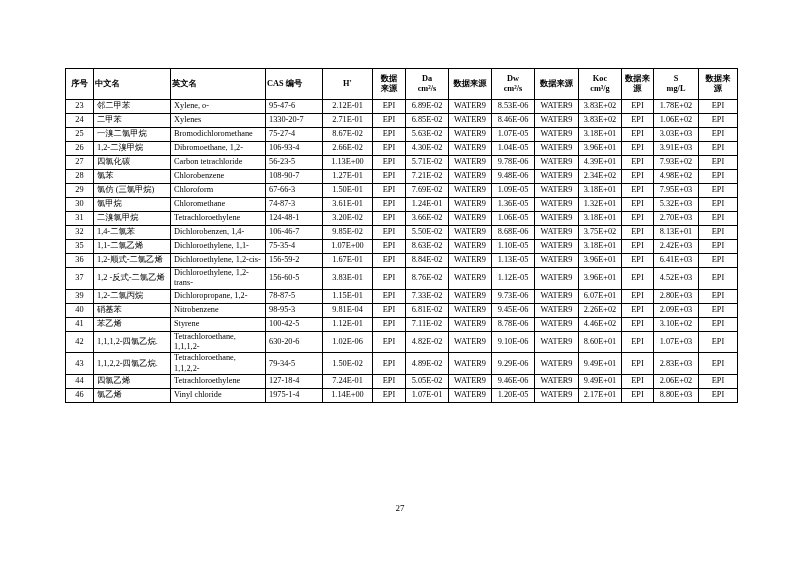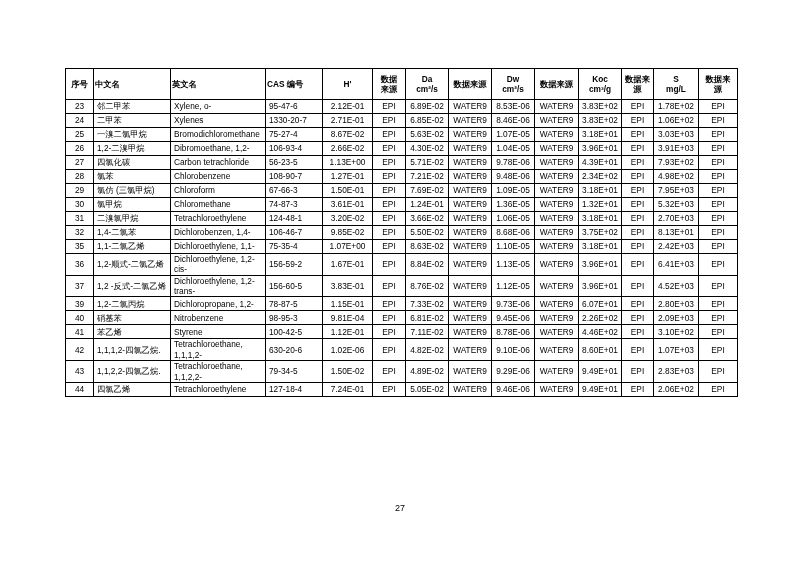--- a/index.html
+++ b/index.html
@@ -2,21 +2,21 @@
 <html><head>
 <meta charset="utf-8">
 <style>
   * { margin: 0; padding: 0; box-sizing: border-box; }
   html, body { background: #ffffff; }
   .page {
     position: relative;
     width: 800px;
     height: 566px;
     background: #ffffff;
-    font-family: Liberation Sans, sans-serif;
+    font-family: Liberation Serif, serif;
     color: #000000;
     overflow: hidden;
   }
   table.datatable {
     position: absolute;
     left: 65px;
     top: 68px;
     width: 672px;
     border-collapse: collapse;
     table-layout: fixed;
@@ -398,18 +398,34 @@
           <td class="col-5">EPI</td>
           <td class="col-6">5.05E-02</td>
           <td class="col-7">WATER9</td>
           <td class="col-8">9.46E-06</td>
           <td class="col-9">WATER9</td>
           <td class="col-10">9.49E+01</td>
           <td class="col-11">EPI</td>
           <td class="col-12">2.06E+02</td>
           <td class="col-13">EPI</td>
         </tr>
+        <tr>
+          <td class="col-0">46</td>
+          <td class="col-1">氯乙烯</td>
+          <td class="col-2">Vinyl chloride</td>
+          <td class="col-3">1975-1-4</td>
+          <td class="col-4">1.14E+00</td>
+          <td class="col-5">EPI</td>
+          <td class="col-6">1.07E-01</td>
+          <td class="col-7">WATER9</td>
+          <td class="col-8">1.20E-05</td>
+          <td class="col-9">WATER9</td>
+          <td class="col-10">2.17E+01</td>
+          <td class="col-11">EPI</td>
+          <td class="col-12">8.80E+03</td>
+          <td class="col-13">EPI</td>
+        </tr>
       </tbody>
   </table>
 
   <div class="page-number">27</div>
 
 </div>
 
 </body></html>

